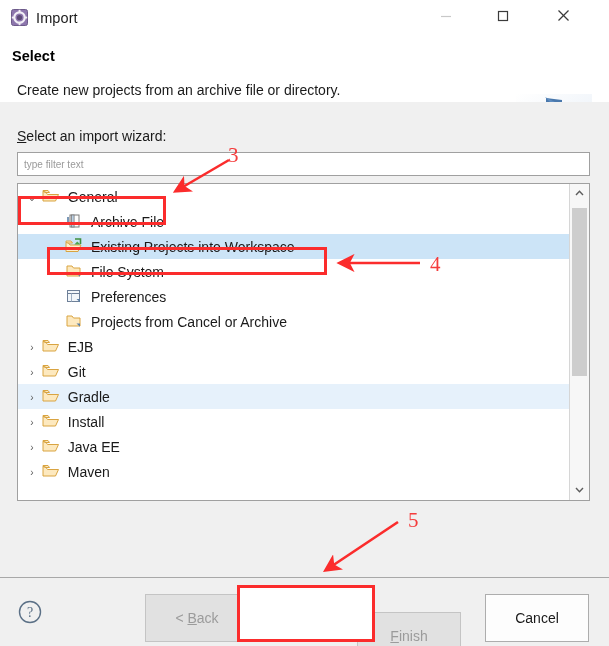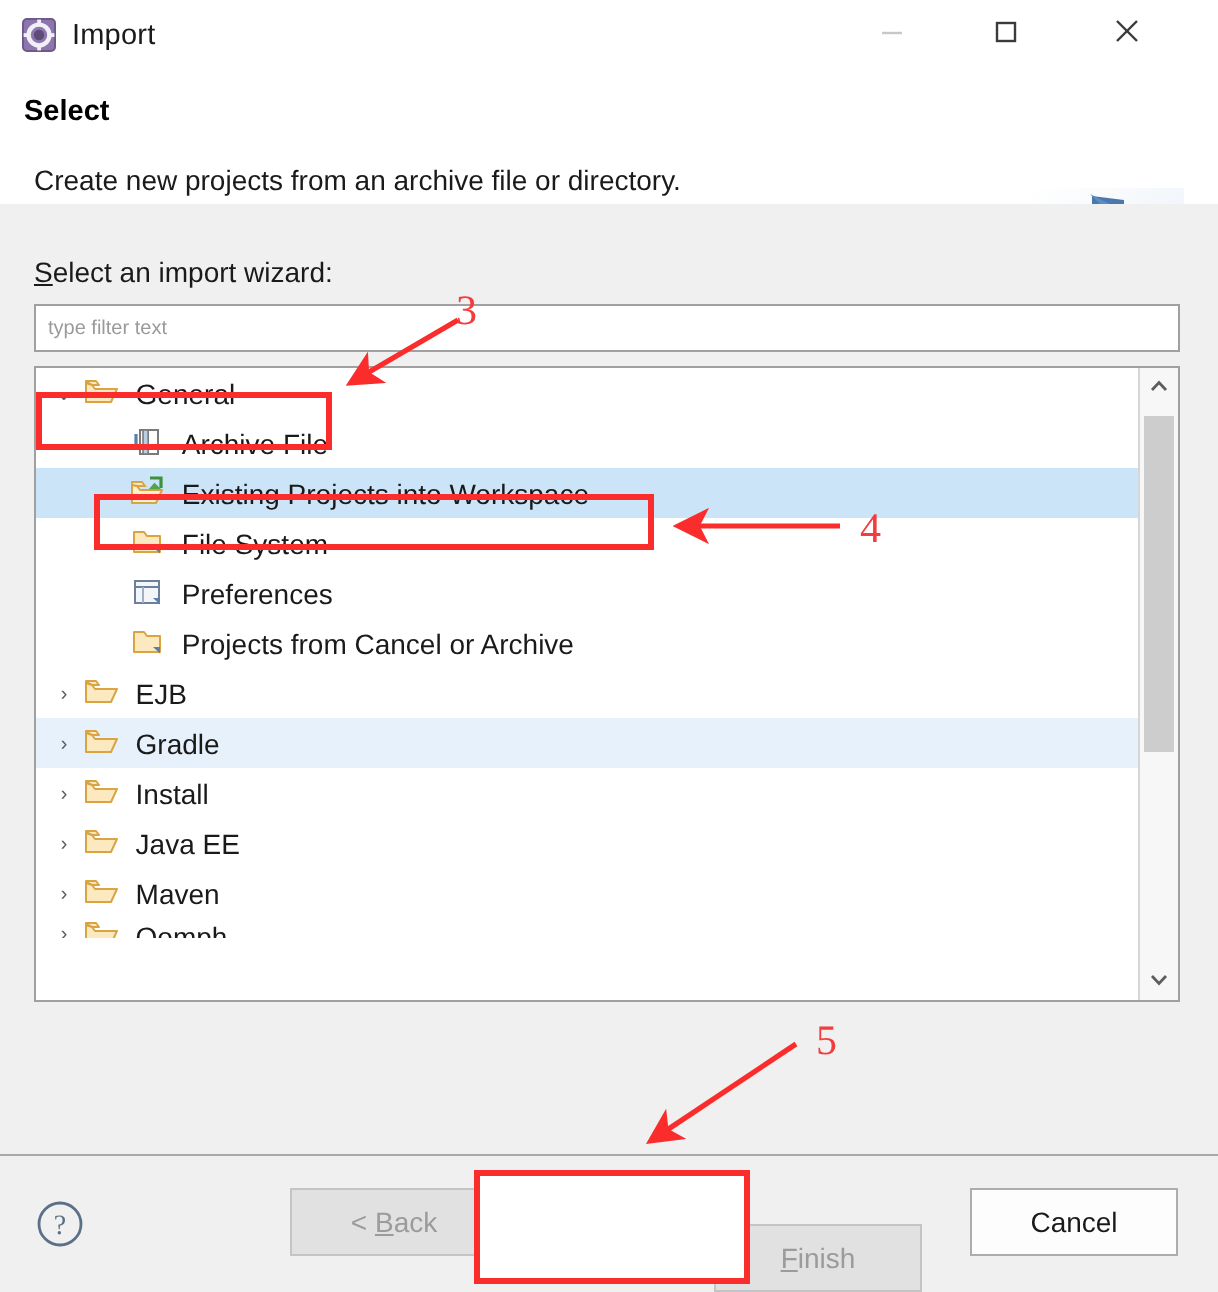--- a/index.html
+++ b/index.html
@@ -217,21 +217,21 @@
     background: #f0f0f0;
   }
   #help-icon {
     position: absolute;
     left: 17px; top: 21px;
     width: 26px; height: 26px;
   }
   .btn {
     position: absolute;
     top: 16px;
-    width: 104px; height: 34px;
+    width: 104px; height: 48px;
     font-family: "Liberation Sans", sans-serif;
     font-size: 14px;
     background: #e1e1e1;
     border: 1px solid #adadad;
     color: #1a1a1a;
     box-sizing: border-box;
     padding: 0;
     cursor: default;
   }
   .btn.disabled { color: #9b9b9b; border-color: #c4c4c4; }
@@ -421,20 +421,29 @@
         <div class="trow d0">
           <span class="twist">›</span>
           <span class="tico">
             <svg width="18" height="16" viewBox="0 0 18 16">
               <path d="M1 3.5 L1 13 L13.5 13 L16.5 6.5 L5.5 6.5 L4 4.5 L2 3.5 Z M1 3.5 L1 2.5 L6 2.5 L7.5 4.5 L4 4.5 Z" fill="#fde9bf" stroke="#d9a441" stroke-width="1" stroke-linejoin="round"></path>
             </svg>
           </span>
           <span class="tlabel">EJB</span>
         </div>
 
+        <div class="trow d0">
+          <span class="twist">›</span>
+          <span class="tico">
+            <svg width="18" height="16" viewBox="0 0 18 16">
+              <path d="M1 3.5 L1 13 L13.5 13 L16.5 6.5 L5.5 6.5 L4 4.5 L2 3.5 Z M1 3.5 L1 2.5 L6 2.5 L7.5 4.5 L4 4.5 Z" fill="#fde9bf" stroke="#d9a441" stroke-width="1" stroke-linejoin="round"></path>
+            </svg>
+          </span>
+          <span class="tlabel">Git</span>
+        </div>
 
         <div class="trow d0 hov">
           <span class="twist">›</span>
           <span class="tico">
             <svg width="18" height="16" viewBox="0 0 18 16">
               <path d="M1 3.5 L1 13 L13.5 13 L16.5 6.5 L5.5 6.5 L4 4.5 L2 3.5 Z M1 3.5 L1 2.5 L6 2.5 L7.5 4.5 L4 4.5 Z" fill="#fde9bf" stroke="#d9a441" stroke-width="1" stroke-linejoin="round"></path>
             </svg>
           </span>
           <span class="tlabel">Gradle</span>
         </div>
@@ -462,29 +471,20 @@
         <div class="trow d0">
           <span class="twist">›</span>
           <span class="tico">
             <svg width="18" height="16" viewBox="0 0 18 16">
               <path d="M1 3.5 L1 13 L13.5 13 L16.5 6.5 L5.5 6.5 L4 4.5 L2 3.5 Z M1 3.5 L1 2.5 L6 2.5 L7.5 4.5 L4 4.5 Z" fill="#fde9bf" stroke="#d9a441" stroke-width="1" stroke-linejoin="round"></path>
             </svg>
           </span>
           <span class="tlabel">Maven</span>
         </div>
 
-        <div class="trow d0 clipped">
-          <span class="twist">›</span>
-          <span class="tico">
-            <svg width="18" height="16" viewBox="0 0 18 16">
-              <path d="M1 3.5 L1 13 L13.5 13 L16.5 6.5 L5.5 6.5 L4 4.5 L2 3.5 Z M1 3.5 L1 2.5 L6 2.5 L7.5 4.5 L4 4.5 Z" fill="#fde9bf" stroke="#d9a441" stroke-width="1" stroke-linejoin="round"></path>
-            </svg>
-          </span>
-          <span class="tlabel">Oomph</span>
-        </div>
 
       </div>
 
       <div id="vscroll">
         <div class="sb-arrow" id="sb-up">
           <span>
             <svg width="9" height="6" viewBox="0 0 9 6">
               <path d="M1 5 L4.5 1.3 L8 5" fill="none" stroke="#5d5d5d" stroke-width="1.4"></path>
             </svg>
           </span>

